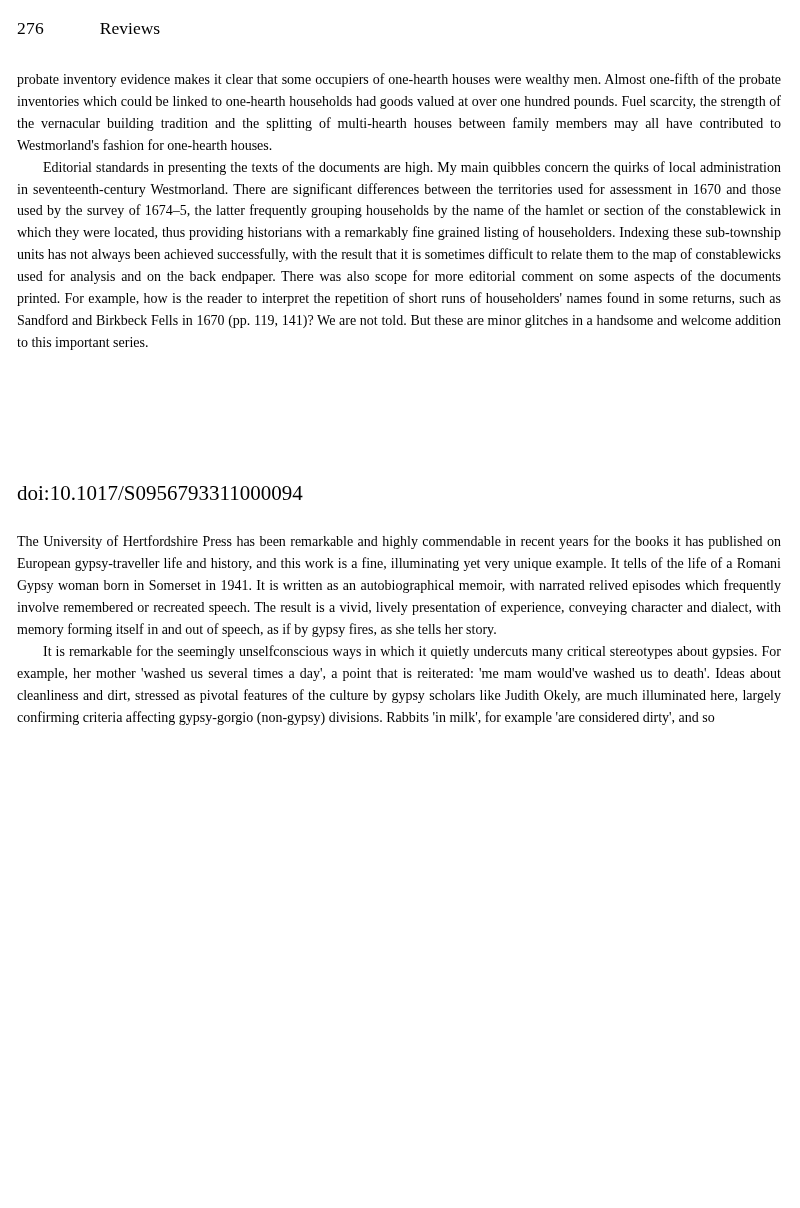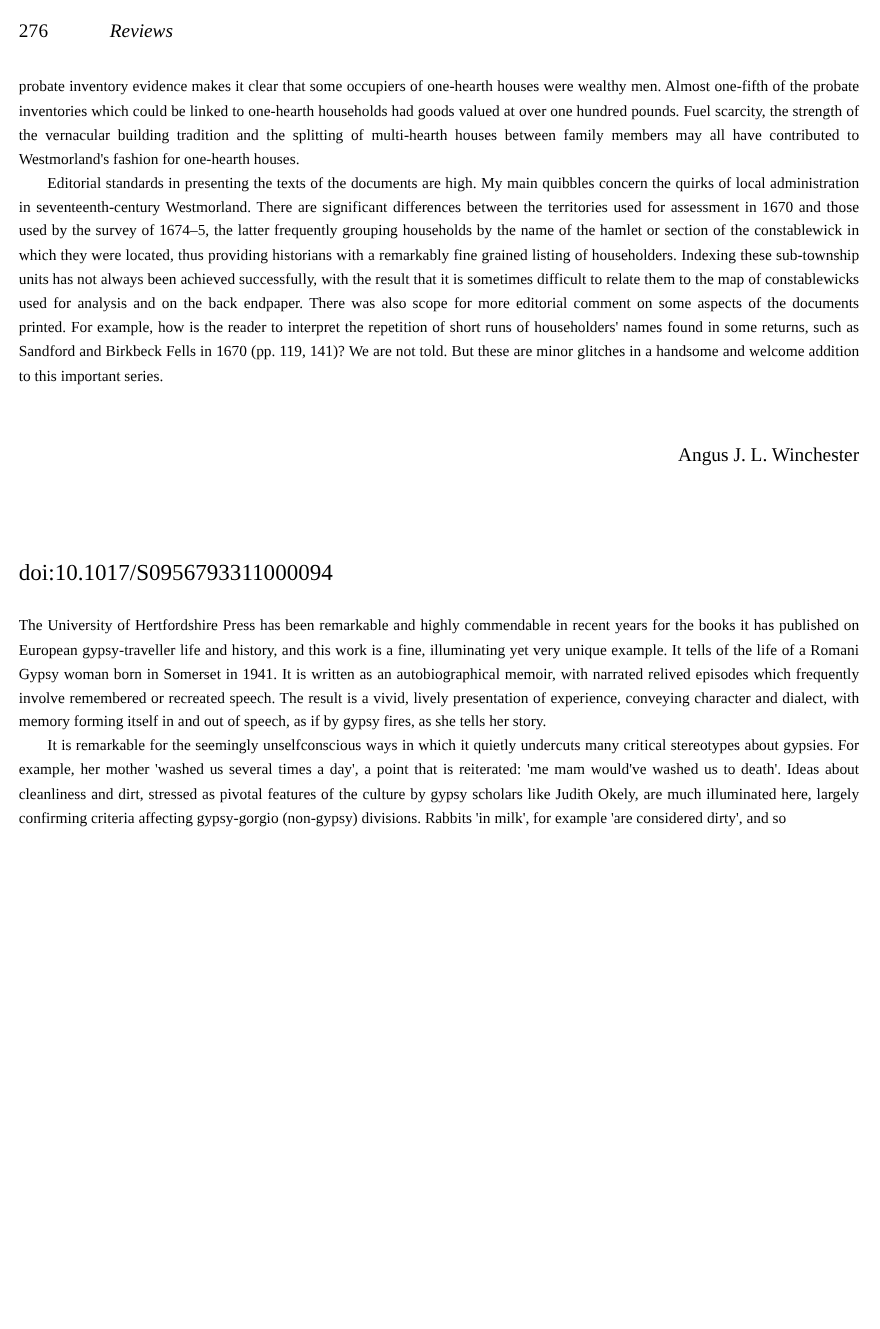--- a/index.html
+++ b/index.html
@@ -31,21 +31,20 @@
     align-items: baseline;
     font-size: 17.5px;
     margin-bottom: 30px;
   }
   .running-head .folio {
     font-family: "Liberation Serif", serif;
     font-size: 17.5px;
     letter-spacing: 0.2px;
   }
   .running-head .head-title {
-    font-style: italic;
     font-size: 17.5px;
     margin-left: 56px;
   }
   p.body-par {
     font-size: 14px;
     line-height: 1.565;
     text-align: justify;
     text-justify: inter-word;
     margin: 0;
     hyphens: manual;
@@ -95,21 +94,20 @@
     <div class="running-head">
       <span class="folio">276</span>
       <span class="head-title">Reviews</span>
     </div>
 
     <p class="body-par">probate inventory evidence makes it clear that some occupiers of one-hearth houses were wealthy men. Almost one-fifth of the probate inventories which could be linked to one-hearth households had goods valued at over one hundred pounds. Fuel scarcity, the strength of the vernacular building tradition and the splitting of multi-hearth houses between family members may all have contributed to Westmorland's fashion for one-hearth houses.</p>
 
     <p class="body-par indent">Editorial standards in presenting the texts of the documents are high. My main quibbles concern the quirks of local administration in seventeenth-century Westmorland. There are significant differences between the territories used for assessment in 1670 and those used by the survey of 1674–5, the latter frequently grouping households by the name of the hamlet or section of the constablewick in which they were located, thus providing historians with a remarkably fine grained listing of householders. Indexing these sub-township units has not always been achieved successfully, with the result that it is sometimes difficult to relate them to the map of constablewicks used for analysis and on the back endpaper. There was also scope for more editorial comment on some aspects of the documents printed. For example, how is the reader to interpret the repetition of short runs of householders' names found in some returns, such as Sandford and Birkbeck Fells in 1670 (pp. 119, 141)? We are not told. But these are minor glitches in a handsome and welcome addition to this important series.</p>
 
     <div class="signature">
-      <div>Angus J. L. Winchester</div>
     </div>
 
     <div class="gap"></div>
 
     <p class="doi">doi:10.1017/S0956793311000094</p>
 
 
     <div class="spacer-sm"></div>
 
     <p class="body-par">The University of Hertfordshire Press has been remarkable and highly commendable in recent years for the books it has published on European gypsy-traveller life and history, and this work is a fine, illuminating yet very unique example. It tells of the life of a Romani Gypsy woman born in Somerset in 1941. It is written as an autobiographical memoir, with narrated relived episodes which frequently involve remembered or recreated speech. The result is a vivid, lively presentation of experience, conveying character and dialect, with memory forming itself in and out of speech, as if by gypsy fires, as she tells her story.</p>

